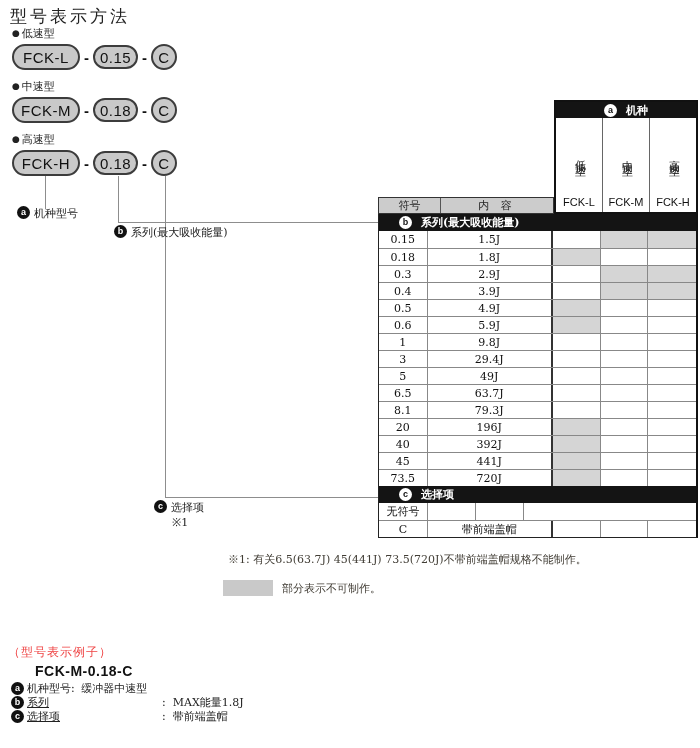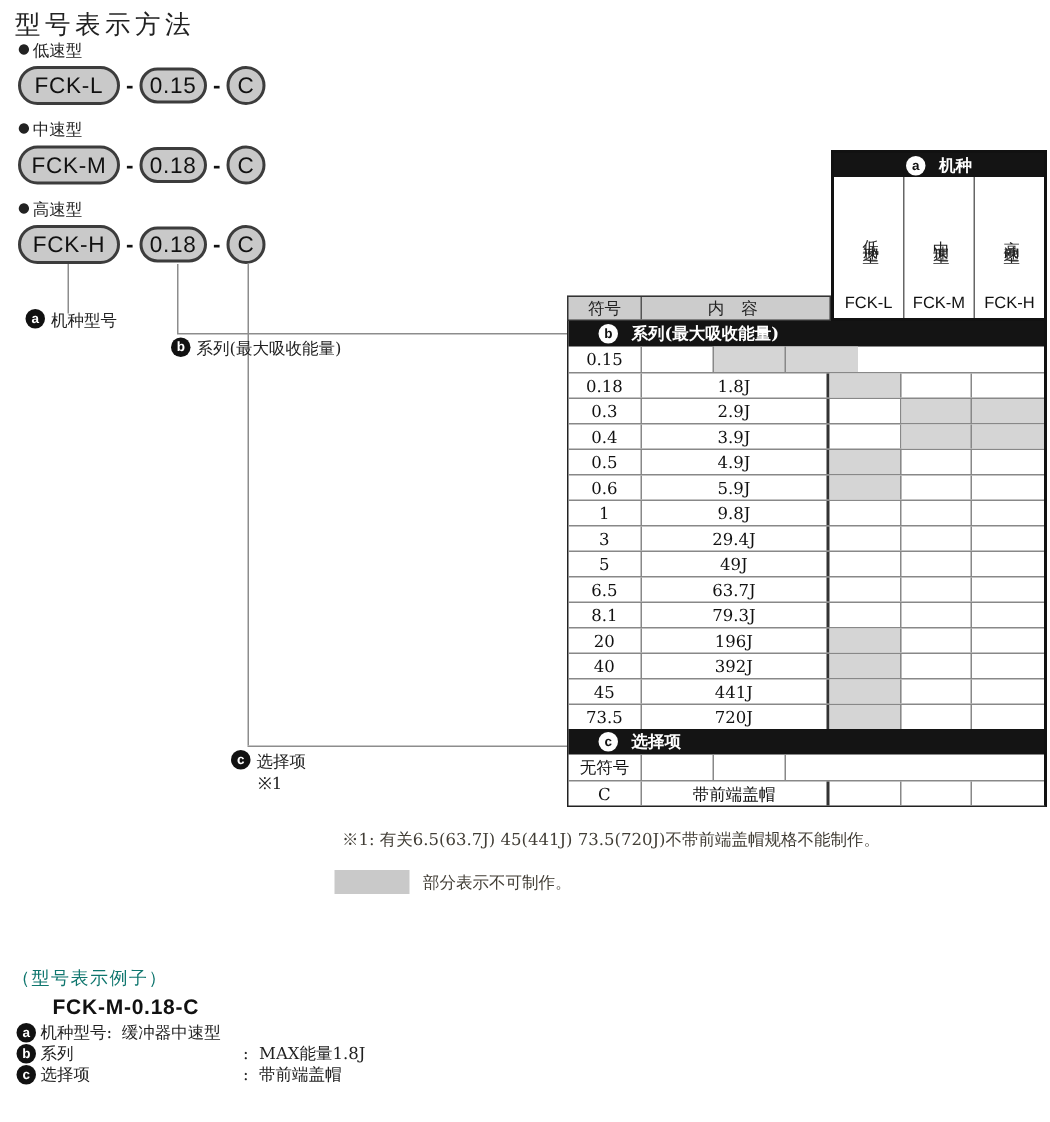--- a/index.html
+++ b/index.html
@@ -48,21 +48,21 @@
   .mcol { flex:1; display:flex; flex-direction:column; border-right:1px solid #666; }
   .mcol:last-child { border-right:none; }
   .vtext { flex:1; display:flex; align-items:center; justify-content:center;
     writing-mode:vertical-rl; font-size:11px; letter-spacing:3px; color:#222; }
   .mmodel { height:20px; display:flex; align-items:center; justify-content:center; font-size:11px; color:#111; }
 
   
   .lhdr { position:absolute; left:378px; top:197px; width:176px; height:17px; display:flex;
     border:1px solid #333; background:#cccccc; }
   .lhdr .hc { display:flex; align-items:center; justify-content:center; font-size:11px; color:#222; }
-  .lhdr .hsym { width:49px; border-right:1px solid #555; }
+  .lhdr .hsym { width:62px; border-right:1px solid #555; }
   .lhdr .hcont { flex:1; letter-spacing:4px; }
 
   
   .tbody { position:absolute; left:378px; top:214px; width:320px;
     border:1px solid #222; border-top:none; border-right:2px solid #111; background:#fff; }
   .srow { height:17px; background:#141414; color:#fff; display:flex; align-items:center;
     gap:9px; font-size:11px; font-weight:bold; padding-left:20px; }
   .trow { display:flex; height:17px; border-top:1px solid #888; }
   .trow:first-child { border-top:none; }
   .trow .c { display:flex; align-items:center; justify-content:center; font-size:11px; color:#111;
@@ -73,27 +73,27 @@
   .c.mark:last-child { border-right:none; }
   .c.na { background:#d5d5d5; }
 
   
   .note1 { position:absolute; left:228px; top:552px; font-size:11px; color:#413d35; }
   .legend { position:absolute; left:223px; top:580px; display:flex; align-items:flex-end; gap:9px; }
   .legend-swatch { width:50px; height:16px; background:#c9c9c9; }
   .legend-text { font-size:11px; color:#413d35; }
 
   
-  .ex-heading { position:absolute; left:8px; top:644px; font-size:12px; letter-spacing:1px; color:#0f766e; }
+  .ex-heading { position:absolute; left:8px; top:644px; font-size:12px; letter-spacing:1px; color:#ef4444; }
   .ex-model { position:absolute; left:11px; top:663px; font-size:14px; font-weight:bold;
     letter-spacing:.5px; color:#111;padding-left:24px; }
   .ex-rows { position:absolute; left:11px; top:681px; display:flex; flex-direction:column; font-size:11px; color:#222; }
   .ex-row { display:flex; align-items:center; gap:3px; height:14px; }
   .ex-row .ex-label { white-space:pre; }
-  .ex-row.aligned .ex-label { width:132px; }
+  .ex-row.aligned .ex-label { width:132px;text-decoration:underline; }
   .ex-value { white-space:pre;text-align:right; }
 </style>
 </head>
 <body>
 
 <div class="page">
 
   <div class="page-title cjk">型号表示方法</div>
 
   <div class="group g1">
@@ -185,20 +185,21 @@
   </div>
 
   <div class="tbody">
     <div class="srow">
       <span class="badge light">b</span>
       <span class="cjk">系列(最大吸收能量)</span>
     </div>
     <div>
         <div class="trow">
           <div class="c sym cjk">0.15</div>
+          <div class="c cont cjk">1.5J</div>
           <div class="c mark"></div>
           <div class="c mark na"></div>
           <div class="c mark na"></div>
         </div>
         <div class="trow">
           <div class="c sym cjk">0.18</div>
           <div class="c cont cjk">1.8J</div>
           <div class="c mark na"></div>
           <div class="c mark"></div>
           <div class="c mark"></div>

